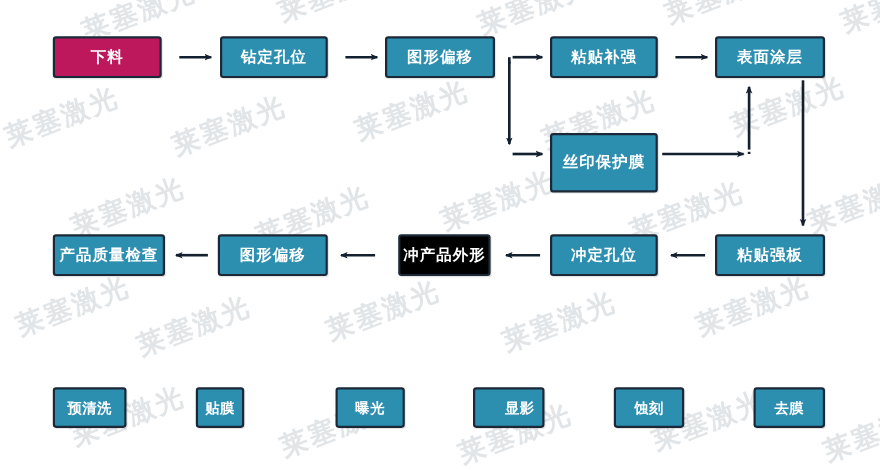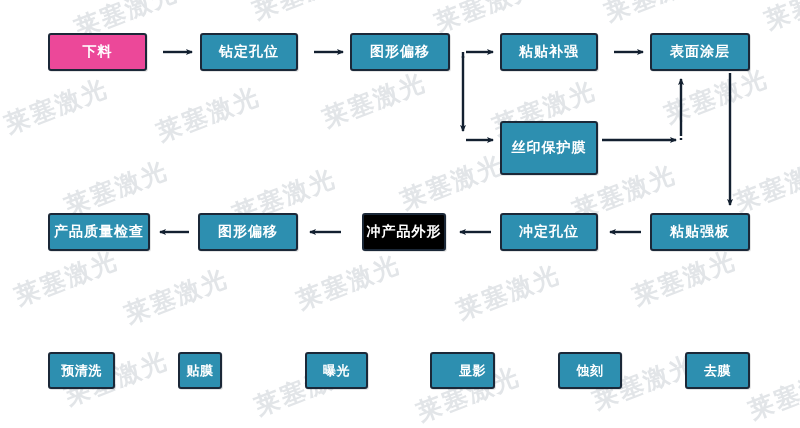--- a/index.html
+++ b/index.html
@@ -144,21 +144,21 @@
       <path d="M189,232 L160,232"></path>
     </g>
 
     <g stroke="#132030" stroke-width="2.4" fill="none">
       <path d="M463,52 L463,58"></path>
       <path d="M681,140 L681,138"></path>
     </g>
   </svg>
 
   <div id="nodes">
-      <div class="node" style="left: 48px; top: 33px; width: 99px; height: 38px; background: #ec4899; border-color: rgb(27, 40, 56); color: rgb(255, 255, 255);">下料</div>
+      <div class="node" style="left: 48px; top: 33px; width: 99px; height: 38px; background: #be185d; border-color: rgb(27, 40, 56); color: rgb(255, 255, 255);">下料</div>
       <div class="node" style="left: 200px; top: 33px; width: 98px; height: 38px; background: rgb(45, 143, 176); border-color: rgb(27, 40, 56); color: rgb(255, 255, 255);">钻定孔位</div>
       <div class="node" style="left: 350px; top: 33px; width: 100px; height: 38px; background: rgb(45, 143, 176); border-color: rgb(27, 40, 56); color: rgb(255, 255, 255);">图形偏移</div>
       <div class="node" style="left: 500px; top: 33px; width: 98px; height: 38px; background: rgb(45, 143, 176); border-color: rgb(27, 40, 56); color: rgb(255, 255, 255);">粘贴补强</div>
       <div class="node" style="left: 650px; top: 33px; width: 100px; height: 38px; background: rgb(45, 143, 176); border-color: rgb(27, 40, 56); color: rgb(255, 255, 255);">表面涂层</div>
       <div class="node" style="left: 500px; top: 121px; width: 98px; height: 54px; background: rgb(45, 143, 176); border-color: rgb(27, 40, 56); color: rgb(255, 255, 255);">丝印保护膜</div>
       <div class="node" style="left: 650px; top: 213px; width: 100px; height: 38px; background: rgb(45, 143, 176); border-color: rgb(27, 40, 56); color: rgb(255, 255, 255);">粘贴强板</div>
       <div class="node" style="left: 500px; top: 213px; width: 98px; height: 38px; background: rgb(45, 143, 176); border-color: rgb(27, 40, 56); color: rgb(255, 255, 255);">冲定孔位</div>
       <div class="node" style="left: 362px; top: 213px; width: 84px; height: 38px; background: #000000; border-color: rgb(27, 40, 56); color: rgb(255, 255, 255);">冲产品外形</div>
       <div class="node" style="left: 198px; top: 213px; width: 100px; height: 38px; background: rgb(45, 143, 176); border-color: rgb(27, 40, 56); color: rgb(255, 255, 255);">图形偏移</div>
       <div class="node" style="left: 48px; top: 213px; width: 102px; height: 38px; background: rgb(45, 143, 176); border-color: rgb(27, 40, 56); color: rgb(255, 255, 255);">产品质量检查</div>

